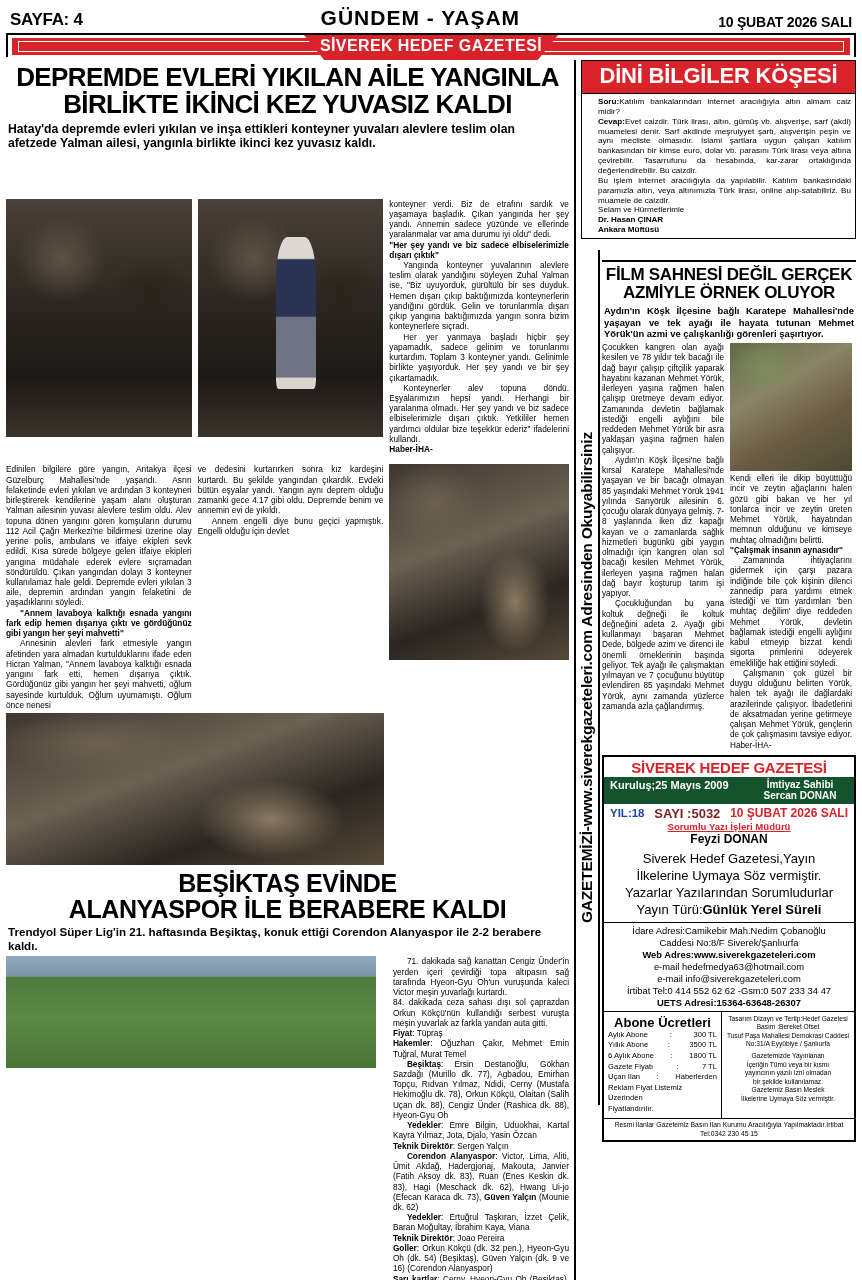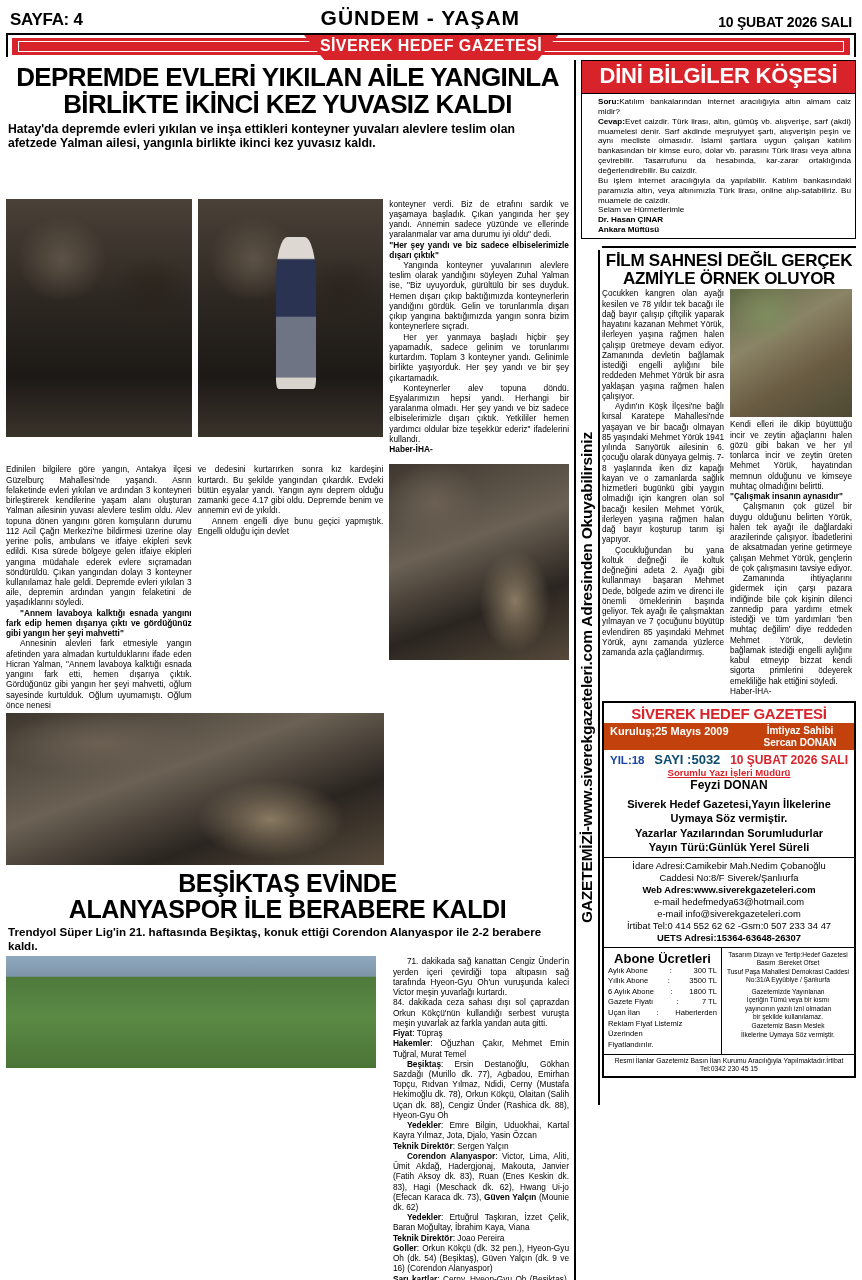--- a/index.html
+++ b/index.html
@@ -93,48 +93,48 @@
   .vertical-strap {
     position: absolute; left: -2px; top: 190px; width: 26px; height: 855px;
     border-left: 2px solid #000; border-right: 2px solid #000;
     display: flex; align-items: center; justify-content: center;
   }
   .vertical-strap span {
     writing-mode: vertical-rl; transform: rotate(180deg);
     font-size: 15.5px; font-weight: bold; letter-spacing: -0.2px; white-space: nowrap;
   }
 
-  .rr-col { position: absolute; left: 26px; top: 186px; width: 254px; }
+  .rr-col { position: absolute; left: 26px; top: 200px; width: 254px; }
   .film-head { font-size: 17px; font-weight: bold; text-align: center; line-height: 1.04; letter-spacing: -0.3px; padding: 4px 2px 2px; }
   .film-sub { font-size: 9.4px; font-weight: bold; line-height: 1.2; text-align: justify; padding: 2px 2px 4px; }
   .film-cols { display: flex; gap: 6px; }
   .film-col { width: 122px; }
   .film-text { font-size: 8.2px; line-height: 1.25; text-align: justify; }
   .film-text p { margin:0; text-indent: 13px; }
   .film-text p.noind { text-indent: 0; }
   .film-text p.b { font-weight: bold; text-indent: 0; }
 
   
   .imprint { border: 2px solid #000; margin-top: 4px; }
   .imp-title { background:#fff; color:#d8232a; text-align:center; font-size:15px; font-weight:bold; padding:2px 0 1px; letter-spacing:-0.2px; }
   .imp-row-black { display:flex; }
-  .imp-black { background:#c2410c; color:#fff; font-weight:bold; font-size:11px; padding:2px 6px; }
+  .imp-black { background:#14532d; color:#fff; font-weight:bold; font-size:11px; padding:2px 6px; }
   .imp-black.left { flex:1; text-align:left; }
   .imp-black.right { width: 108px; text-align:center; font-size:10px; line-height:1.15; }
   .imp-line2 { display:flex; align-items:center; justify-content:space-between; padding:2px 6px 0; }
   .imp-line2 .yil { color:#1946a8; font-weight:bold; font-size:11.5px; }
-  .imp-line2 .sayi { color:#0c4a6e; font-weight:bold; font-size:13px; }
+  .imp-line2 .sayi { color:#7f1d1d; font-weight:bold; font-size:13px; }
   .imp-line2 .dt { color:#d8232a; font-weight:bold; font-size:12px; }
   .imp-center { text-align:center; }
   .imp-lbl-red { color:#d8232a; font-weight:bold; font-size:9.6px; text-decoration: underline; }
   .imp-name { font-weight:bold; font-size:12px; }
   .imp-two { display:flex; border-bottom:1px solid #000; padding-bottom:3px; }
   .imp-two > div { flex:1; text-align:center; }
   .imp-two .divider { flex:0 0 1px; background:#000; }
-  .imp-small { font-size:11px; font-weight:bold; text-align:center; line-height:1.3; padding:3px 12px; }
+  .imp-small { font-size:13px; font-weight:normal; text-align:center; line-height:1.3; padding:3px 12px; }
   .imp-contact { font-size:9.4px; text-align:center; line-height:1.28; padding:2px 2px; border-top:1px solid #000; }
   .imp-contact b { font-weight:bold; }
   .imp-bottom { display:flex; border-top:1px solid #000; }
   .imp-bl { flex:1; padding:3px 4px; border-right:1px solid #000; }
   .imp-br { width:132px; padding:3px 4px; font-size:6.6px; line-height:1.3; text-align:center; }
   .abone-title { font-size:13px; font-weight:bold; text-align:center; }
   .abone-row { font-size:7.6px; display:flex; justify-content:space-between; line-height:1.4; }
   .imp-note { font-size:6.8px; text-align:center; line-height:1.3; padding:2px 3px; border-top:1px solid #000; }
 </style>
 </head>
@@ -261,34 +261,35 @@
       <div class="vertical-strap">
         <span>GAZETEMİZİ-www.siverekgazeteleri.com Adresinden Okuyabilirsiniz</span>
       </div>
 
       <div class="rr-col">
         <div style="border-top:2px solid #000;"></div>
         <div class="film-head">
           <div>FİLM SAHNESİ DEĞİL GERÇEK</div>
           <div>AZMİYLE ÖRNEK OLUYOR</div>
         </div>
+        <div class="film-sub">Aydın'ın Köşk İlçesine bağlı Karatepe Mahallesi'nde yaşayan ve tek ayağı ile hayata tutunan Mehmet Yörük'ün azmi ve çalışkanlığı görenleri şaşırtıyor.</div>
 
         <div class="film-cols">
           <div class="film-col film-text">
             <p class="noind">Çocukken kangren olan ayağı kesilen ve 78 yıldır tek bacağı ile dağ bayır çalışıp çiftçilik yaparak hayatını kazanan Mehmet Yörük, ilerleyen yaşına rağmen halen çalışıp üretmeye devam ediyor. Zamanında devletin bağlamak istediği engelli aylığını bile reddeden Mehmet Yörük bir asra yaklaşan yaşına rağmen halen çalışıyor.</p>
             <p>Aydın'ın Köşk İlçesi'ne bağlı kırsal Karatepe Mahallesi'nde yaşayan ve bir bacağı olmayan 85 yaşındaki Mehmet Yörük 1941 yılında Sarıyörük ailesinin 6. çocuğu olarak dünyaya gelmiş. 7-8 yaşlarında iken diz kapağı kayan ve o zamanlarda sağlık hizmetleri bugünkü gibi yaygın olmadığı için kangren olan sol bacağı kesilen Mehmet Yörük, ilerleyen yaşına rağmen halan dağ bayır koşturup tarım işi yapıyor.</p>
             <p>Çocukluğundan bu yana koltuk değneği ile koltuk değneğini adeta 2. Ayağı gibi kullanmayı başaran Mehmet Dede, bölgede azim ve direnci ile önemli örneklerinin başında geliyor. Tek ayağı ile çalışmaktan yılmayan ve 7 çocuğunu büyütüp evlendiren 85 yaşındaki Mehmet Yörük, aynı zamanda yüzlerce zamanda azla çağlandırmış.</p>
           </div>
           <div class="film-col">
             <div class="photo olive" style="height:128px; margin-bottom:3px;"></div>
             <div class="film-text">
               <p class="noind">Kendi elleri ile dikip büyüttüğü incir ve zeytin ağaçlarını halen gözü gibi bakan ve her yıl tonlarca incir ve zeytin üreten Mehmet Yörük, hayatından memnun olduğunu ve kimseye muhtaç olmadığını belirtti.</p>
               <p class="b">"Çalışmak insanın aynasıdır"</p>
+              <p>Zamanında ihtiyaçlarını gidermek için çarşı pazara indiğinde bile çok kişinin dilenci zannedip para yardımı etmek istediği ve tüm yardımları 'ben muhtaç değilim' diye reddeden Mehmet Yörük, devletin bağlamak istediği engelli aylığını kabul etmeyip bizzat kendi sigorta primlerini ödeyerek emekliliğe hak ettiğini söyledi.</p>
               <p>Çalışmanın çok güzel bir duygu olduğunu belirten Yörük, halen tek ayağı ile dağlardaki arazilerinde çalışıyor. İbadetlerini de aksatmadan yerine getirmeye çalışan Mehmet Yörük, gençlerin de çok çalışmasını tavsiye ediyor.</p>
-              <p>Zamanında ihtiyaçlarını gidermek için çarşı pazara indiğinde bile çok kişinin dilenci zannedip para yardımı etmek istediği ve tüm yardımları 'ben muhtaç değilim' diye reddeden Mehmet Yörük, devletin bağlamak istediği engelli aylığını kabul etmeyip bizzat kendi sigorta primlerini ödeyerek emekliliğe hak ettiğini söyledi.</p>
               <p class="noind">Haber-İHA-</p>
             </div>
           </div>
         </div>
 
         <div class="imprint">
           <div class="imp-title">SİVEREK HEDEF GAZETESİ</div>
           <div class="imp-row-black">
             <div class="imp-black left">Kuruluş;25 Mayıs 2009</div>
             <div class="imp-black right">

